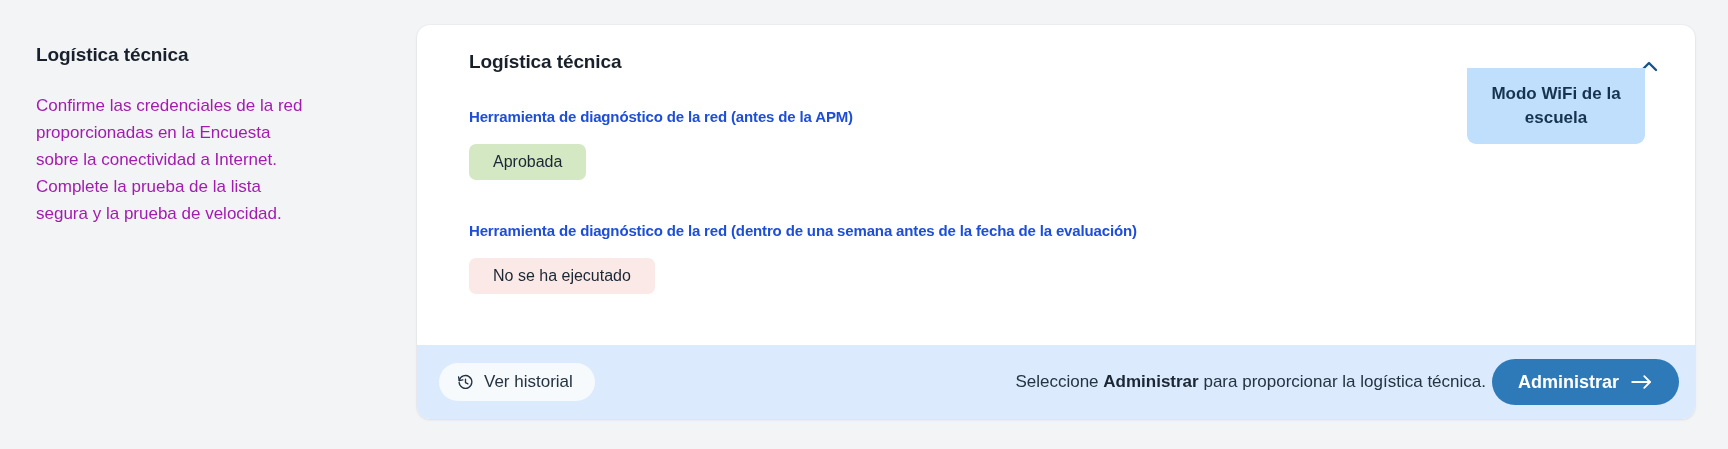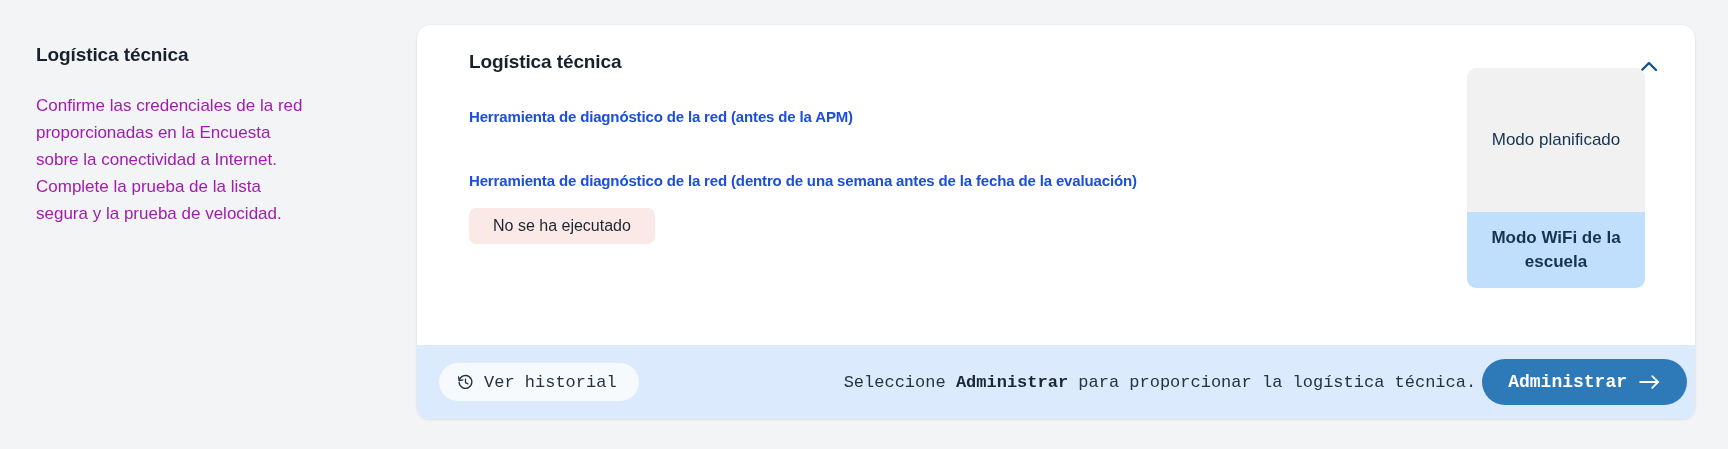--- a/index.html
+++ b/index.html
@@ -158,22 +158,21 @@
   
   .card-footer {
     position: absolute;
     left: 0;
     bottom: 0;
     width: 100%;
     height: 74px;
     background: #dbeafd;
     display: flex;
     align-items: center;
-    padding: 0 8px 0 22px;
-    font-family: Liberation Mono, monospace;
+    padding: 0 16px 0 22px;
   }
 
   .history-btn {
     display: inline-flex;
     align-items: center;
     gap: 10px;
     height: 38px;
     padding: 0 22px 0 18px;
     background: #f6fafd;
     border: none;
@@ -234,33 +233,31 @@
           <svg width="24" height="24" viewBox="0 0 24 24" fill="none" stroke="#14558f" stroke-width="2.4" stroke-linecap="round" stroke-linejoin="round">
             <polyline points="5 15 12 8 19 15"></polyline>
           </svg>
         </span>
       </button>
 
       <div class="items">
 
         <div class="item-block">
           <div class="item-heading">Herramienta de diagnóstico de la red (antes de la APM)</div>
+          <span class="badge approved">Aprobada</span>
         </div>
 
         <div class="item-block">
           <div class="item-heading wide">Herramienta de diagnóstico de la red (dentro de una semana antes de la fecha de la evaluación)</div>
           <span class="badge notrun">No se ha ejecutado</span>
         </div>
 
       </div>
 
       <div class="modes">
-        <div class="mode-box planned">
-          <span>Modo planificado</span>
-        </div>
         <div class="mode-box wifi">
           <span>Modo WiFi de la escuela</span>
         </div>
       </div>
 
     </div>
 
     <div class="card-footer">
 
       <button class="history-btn">

